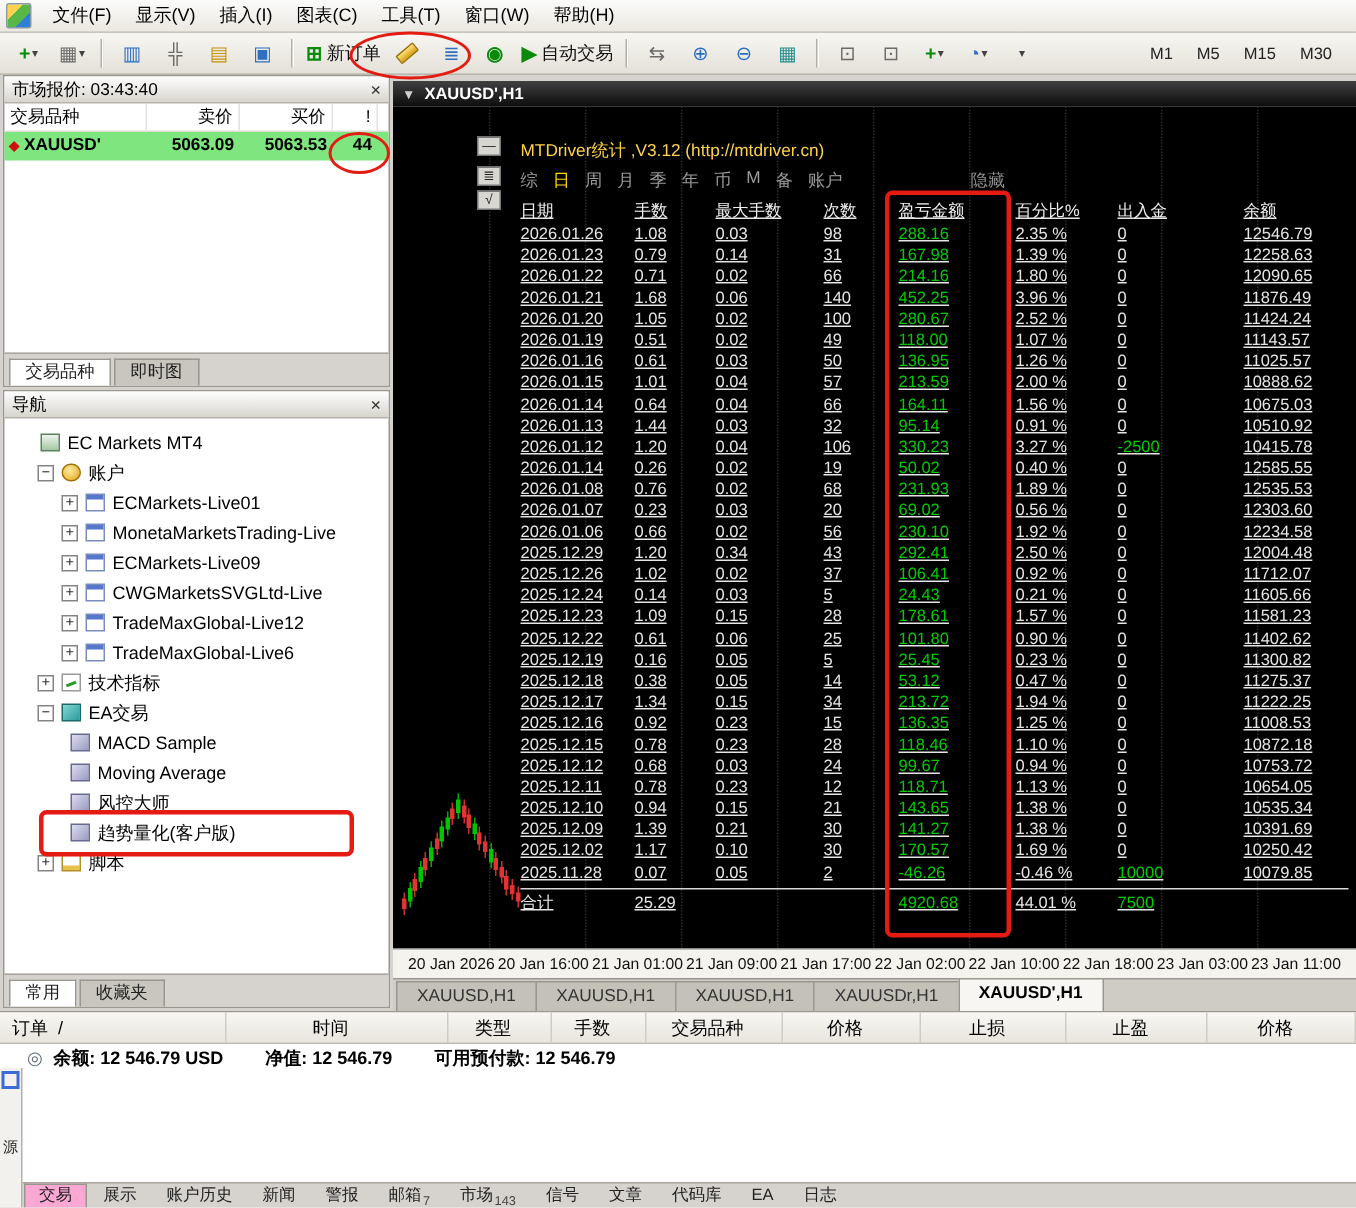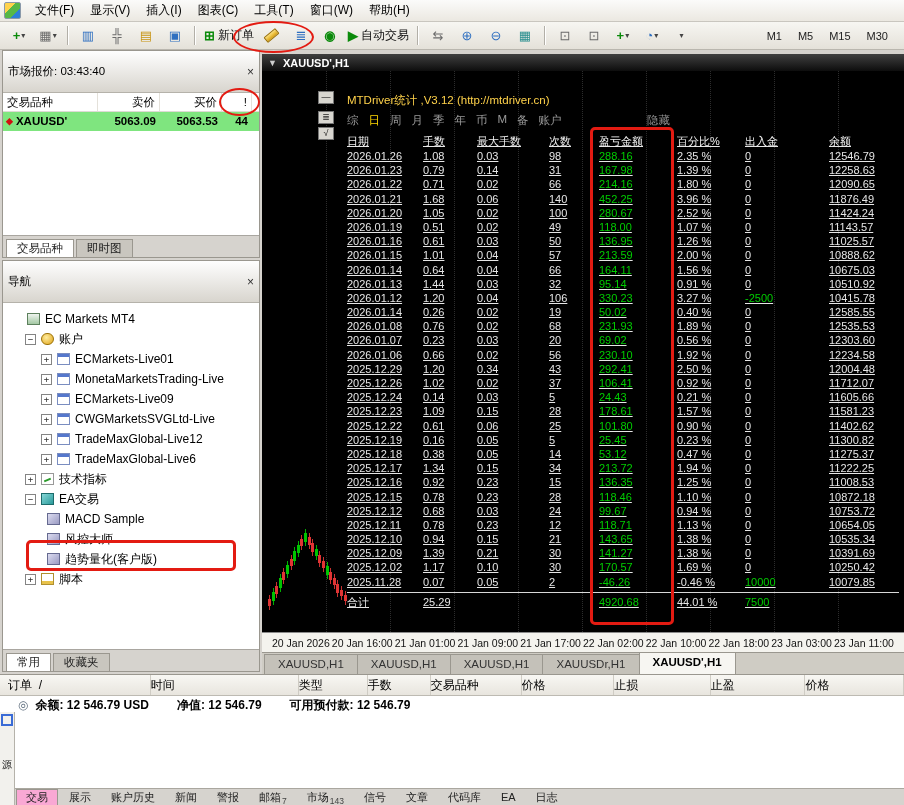--- a/index.html
+++ b/index.html
@@ -17,21 +17,21 @@
   .tbtn .lbl{font-size:12px;margin-left:3px;color:#111;}
   .drop{font-size:8px;color:#444;margin-left:1px;}
   .tsep{width:1px;height:19px;background:#b2afa7;border-right:1px solid #fff;margin:0 4px;}
   .period-group{margin-left:auto;display:flex;gap:2px;margin-right:4px;}
   .tb-period{padding:2px 6px;font-size:11px;color:#222;border:1px solid transparent;border-radius:2px;}
   .g{color:#0a8a0a;font-weight:bold;} .b{color:#2e6fc0;} .gy{color:#6b6b6b;} .tl{color:#2a8f8f;} .or{color:#c79312;}
   .pencil{width:13px;height:5px;background:linear-gradient(#ffe27a,#d8a012);transform:rotate(-40deg);border:1px solid #9b7106;border-radius:1px;}
 
   
   .mw{position:absolute;left:2px;top:50px;width:258px;height:208px;background:#fff;border:1px solid #9a978f;box-sizing:border-box;}
-  .panel-titlebar{height:17px;background:linear-gradient(#fefefe,#d8d5ce);border-bottom:1px solid #b5b2aa;display:flex;align-items:center;padding:12px 5px;font-size:11.5px;}
+  .panel-titlebar{height:17px;background:linear-gradient(#fefefe,#d8d5ce);border-bottom:1px solid #b5b2aa;display:flex;align-items:center;padding:0 5px;font-size:11.5px;}
   .closex{margin-left:auto;color:#333;font-size:12px;line-height:12px;}
   .mw-head,.mw-row{display:grid;grid-template-columns:95px 62px 62px 30px;font-size:11.5px;}
   .mw-head{height:18px;line-height:18px;border-bottom:1px solid #dedbd4;}
   .mw-head span{padding:0 4px;border-right:1px solid #e4e1da;}
   .mw-head .num{text-align:right;}
   .mw-row{height:19px;line-height:19px;background:#7fe57f;font-weight:bold;}
   .mw-row .sym{display:flex;align-items:center;padding-left:3px;font-weight:bold;}
   .mw-row .num{text-align:right;padding-right:4px;}
   .diamond{color:#d01010;font-size:9px;margin-right:3px;}
   .mini-tabs{position:absolute;bottom:0;left:0;right:0;height:22px;background:#d6d3ce;border-top:1px solid #a9a6a0;display:flex;gap:2px;padding:3px 3px 0;box-sizing:border-box;}
@@ -77,21 +77,21 @@
   .cbody{position:absolute;left:0;width:3px;}
   .up .cbody{background:#00c400;} .down .cbody{background:#e03434;}
   .time-axis{position:absolute;left:0;right:0;top:582px;height:20px;background:#f4f3ee;border-top:1px solid #8a8a8a;display:flex;align-items:center;justify-content:space-between;padding:0 10px;box-sizing:border-box;font-size:10.5px;color:#111;}
   .chart-tabs{position:absolute;left:0;right:0;top:602px;height:22px;background:#cfccc4;border-top:1px solid #9a978f;display:flex;align-items:flex-end;padding-left:2px;box-sizing:border-box;}
   .ctab{height:19px;line-height:19px;padding:0 13px;border:1px solid #9a978f;border-bottom:none;background:#c4c1b9;color:#333;font-size:11.5px;margin-right:-1px;white-space:nowrap;}
   .ctab.active{background:#f7f6f2;color:#000;font-weight:bold;height:21px;}
 
   
   .terminal{position:absolute;left:0;top:674px;width:904px;height:131px;background:#fff;border-top:1px solid #9a978f;box-sizing:border-box;}
   .terminal-header{display:flex;height:20px;background:linear-gradient(#f8f7f3,#e8e5de);border-bottom:1px solid #bdbab2;font-size:12px;}
-  .thcell{text-align:left;padding-right:8px;border-right:1px solid #cfccc4;box-sizing:border-box;line-height:20px;white-space:pre;overflow:hidden;}
+  .thcell{text-align:center;padding-right:8px;border-right:1px solid #cfccc4;box-sizing:border-box;line-height:20px;white-space:pre;overflow:hidden;}
   .thcell.first{text-align:left;padding-left:8px;}
   .balance-row{display:flex;align-items:center;height:18px;font-weight:bold;padding-left:18px;font-size:12px;}
   .balance-row .part{margin-right:28px;white-space:pre;}
   .bal-ico{color:#5a6a7a;margin-right:7px;font-weight:normal;}
   .terminal-tabs{position:absolute;left:0;bottom:0;width:904px;height:17px;background:#d6d3ce;border-top:1px solid #aaa79f;display:flex;align-items:center;padding-left:16px;box-sizing:border-box;font-size:11px;gap:2px;}
   .btab{padding:0 9px;height:15px;line-height:15px;color:#222;white-space:nowrap;}
   .btab.active{background:#f9a8d4;border:1px solid #9a978f;border-bottom:none;}
   .badge{font-size:8.5px;margin-left:1px;vertical-align:sub;color:#444;}
 
   
@@ -280,20 +280,24 @@
         </div>
       <div class="tree-row lvl1">
           <span class="expand">−</span>
           <span class="ticon icon-eaf"></span>
           <span>EA交易</span>
         </div>
       <div>
           <div class="tree-row lvl2ea">
             <span class="ticon icon-ea"></span>
             <span class="tlabel">MACD Sample</span>
+          </div>
+          <div class="tree-row lvl2ea">
+            <span class="ticon icon-ea"></span>
+            <span class="tlabel">Moving Average</span>
           </div>
           <div class="tree-row lvl2ea">
             <span class="ticon icon-ea"></span>
             <span class="tlabel">风控大师</span>
           </div>
           <div class="tree-row lvl2ea">
             <span class="ticon icon-ea"></span>
             <span class="tlabel">趋势量化(客户版)</span>
           </div>
         </div>

